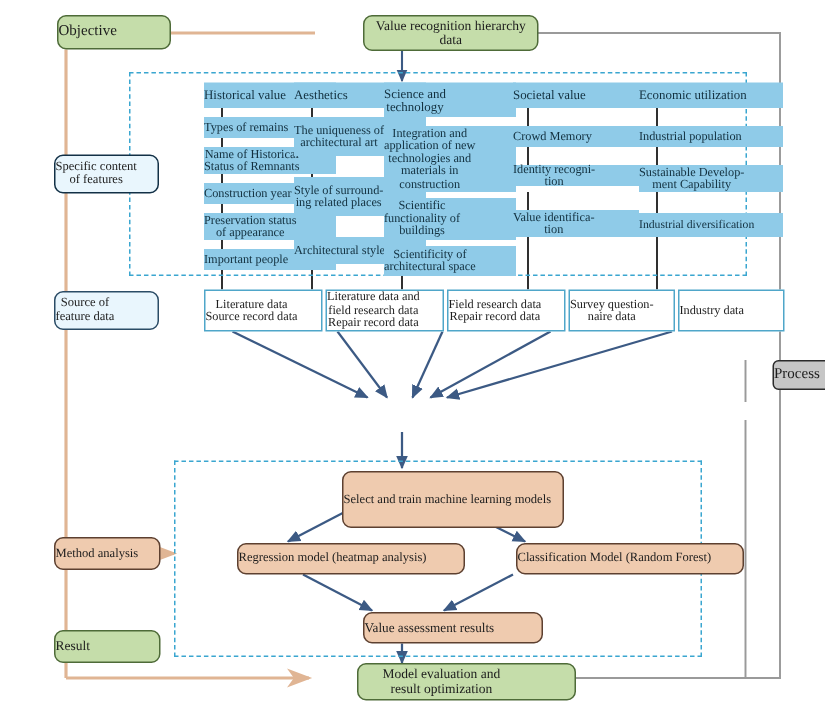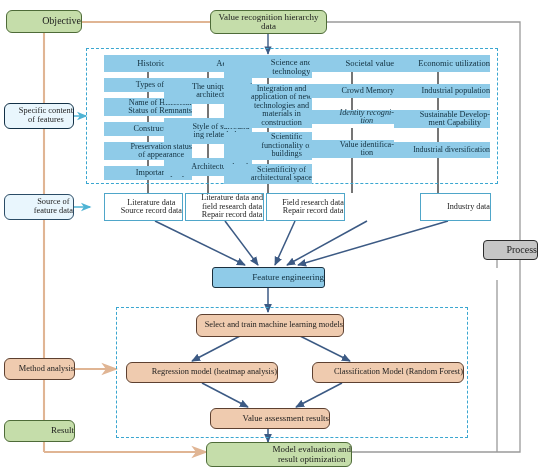--- a/index.html
+++ b/index.html
@@ -1,19 +1,19 @@
 <!DOCTYPE html>
 <html><head>
 <meta charset="utf-8">
 <style>
   html,body{margin:0;padding:0;background:#ffffff;}
   body{font-family:"Liberation Serif", serif;}
   #canvas{position:relative;width:550px;height:472px;overflow:hidden;background:#fff;}
   svg.layer{position:absolute;left:0;top:0;width:550px;height:472px;pointer-events:none;}
-  .box{position:absolute;box-sizing:border-box;display:flex;align-items:center;justify-content:flex-end;text-align:center;line-height:1.02;}
+  .box{position:absolute;box-sizing:border-box;display:flex;align-items:center;justify-content:flex-start;text-align:center;line-height:1.02;margin-left:32px;}
   
   .green{background:#c5ddaa;border:1.2px solid #4e6b38;border-radius:6px;color:#1d1d1d;}
   
   .bluelbl{background:#e9f6fd;border:1.3px solid #2b4c66;border-radius:6px;color:#1d1d1d;}
   .bluelbl.dark{border:1.6px solid #123046;font-family:Liberation Serif, serif;}
   
   .bluefill{background:#8fcbe8;border:0;color:#12303f;}
   
   .whiteblue{background:#ffffff;border:1.1px solid #4fa6c9;color:#1d1d1d;}
   
@@ -205,21 +205,21 @@
     <span>Scientificity of
 architectural space</span>
   </div>
 
   <div class="box bluefill" style="left:310px;top:84px;width:84px;height:14px;font-size:8.2px;white-space:pre-line;">
     <span>Crowd Memory</span>
   </div>
   <div class="box bluefill" style="left:310px;top:55px;width:84px;height:17px;font-size:8.6px;white-space:pre-line;">
     <span>Societal value</span>
   </div>
-  <div class="box bluefill" style="left:310px;top:110px;width:84px;height:14px;font-size:8.2px;white-space:pre-line;font-style:italic;">
+  <div class="box bluefill" style="left:310px;top:110px;width:84px;height:14px;font-size:8.2px;white-space:pre-line;">
     <span>Identity recogni-
 tion</span>
   </div>
   <div class="box bluefill" style="left:310px;top:140px;width:84px;height:18px;font-size:8.2px;white-space:pre-line;">
     <span>Value identifica-
 tion</span>
   </div>
 
   <div class="box bluefill" style="left:394px;top:55px;width:96px;height:17px;font-size:8.6px;white-space:pre-line;">
     <span>Economic utilization</span>
@@ -241,29 +241,30 @@
   </div>
   <div class="box whiteblue" style="left:185px;top:193px;width:79px;height:28px;font-size:8.2px;white-space:pre-line;">
     <span>Literature data and
 field research data
 Repair record data</span>
   </div>
   <div class="box whiteblue" style="left:266px;top:193px;width:79px;height:28px;font-size:8.2px;white-space:pre-line;">
     <span>Field research data
 Repair record data</span>
   </div>
+  <div class="box whiteblue" style="left:347px;top:193px;width:71px;height:28px;font-size:8.2px;white-space:pre-line;">
+    <span>Survey question-
+naire data</span>
+  </div>
   <div class="box whiteblue" style="left:420px;top:193px;width:71px;height:28px;font-size:8.2px;white-space:pre-line;">
     <span>Industry data</span>
   </div>
 
-  <div class="box bluestrong" style="left:212px;top:267px;width:113px;height:21px;font-size:9px;">
-    <span>Feature engineering</span>
-  </div>
-
-  <div class="box tan" style="left:196px;top:314px;width:148px;height:23px;font-size:8.4px;">
+
+  <div class="box tan" style="left:196px;top:314px;width:148px;height:38px;font-size:8.4px;">
     <span>Select and train machine learning models</span>
   </div>
 
   <div class="box tan" style="left:126px;top:362px;width:152px;height:21px;font-size:8.4px;">
     <span>Regression model (heatmap analysis)</span>
   </div>
 
   <div class="box tan" style="left:312px;top:362px;width:152px;height:21px;font-size:8.4px;">
     <span>Classification Model (Random Forest)</span>
   </div>

